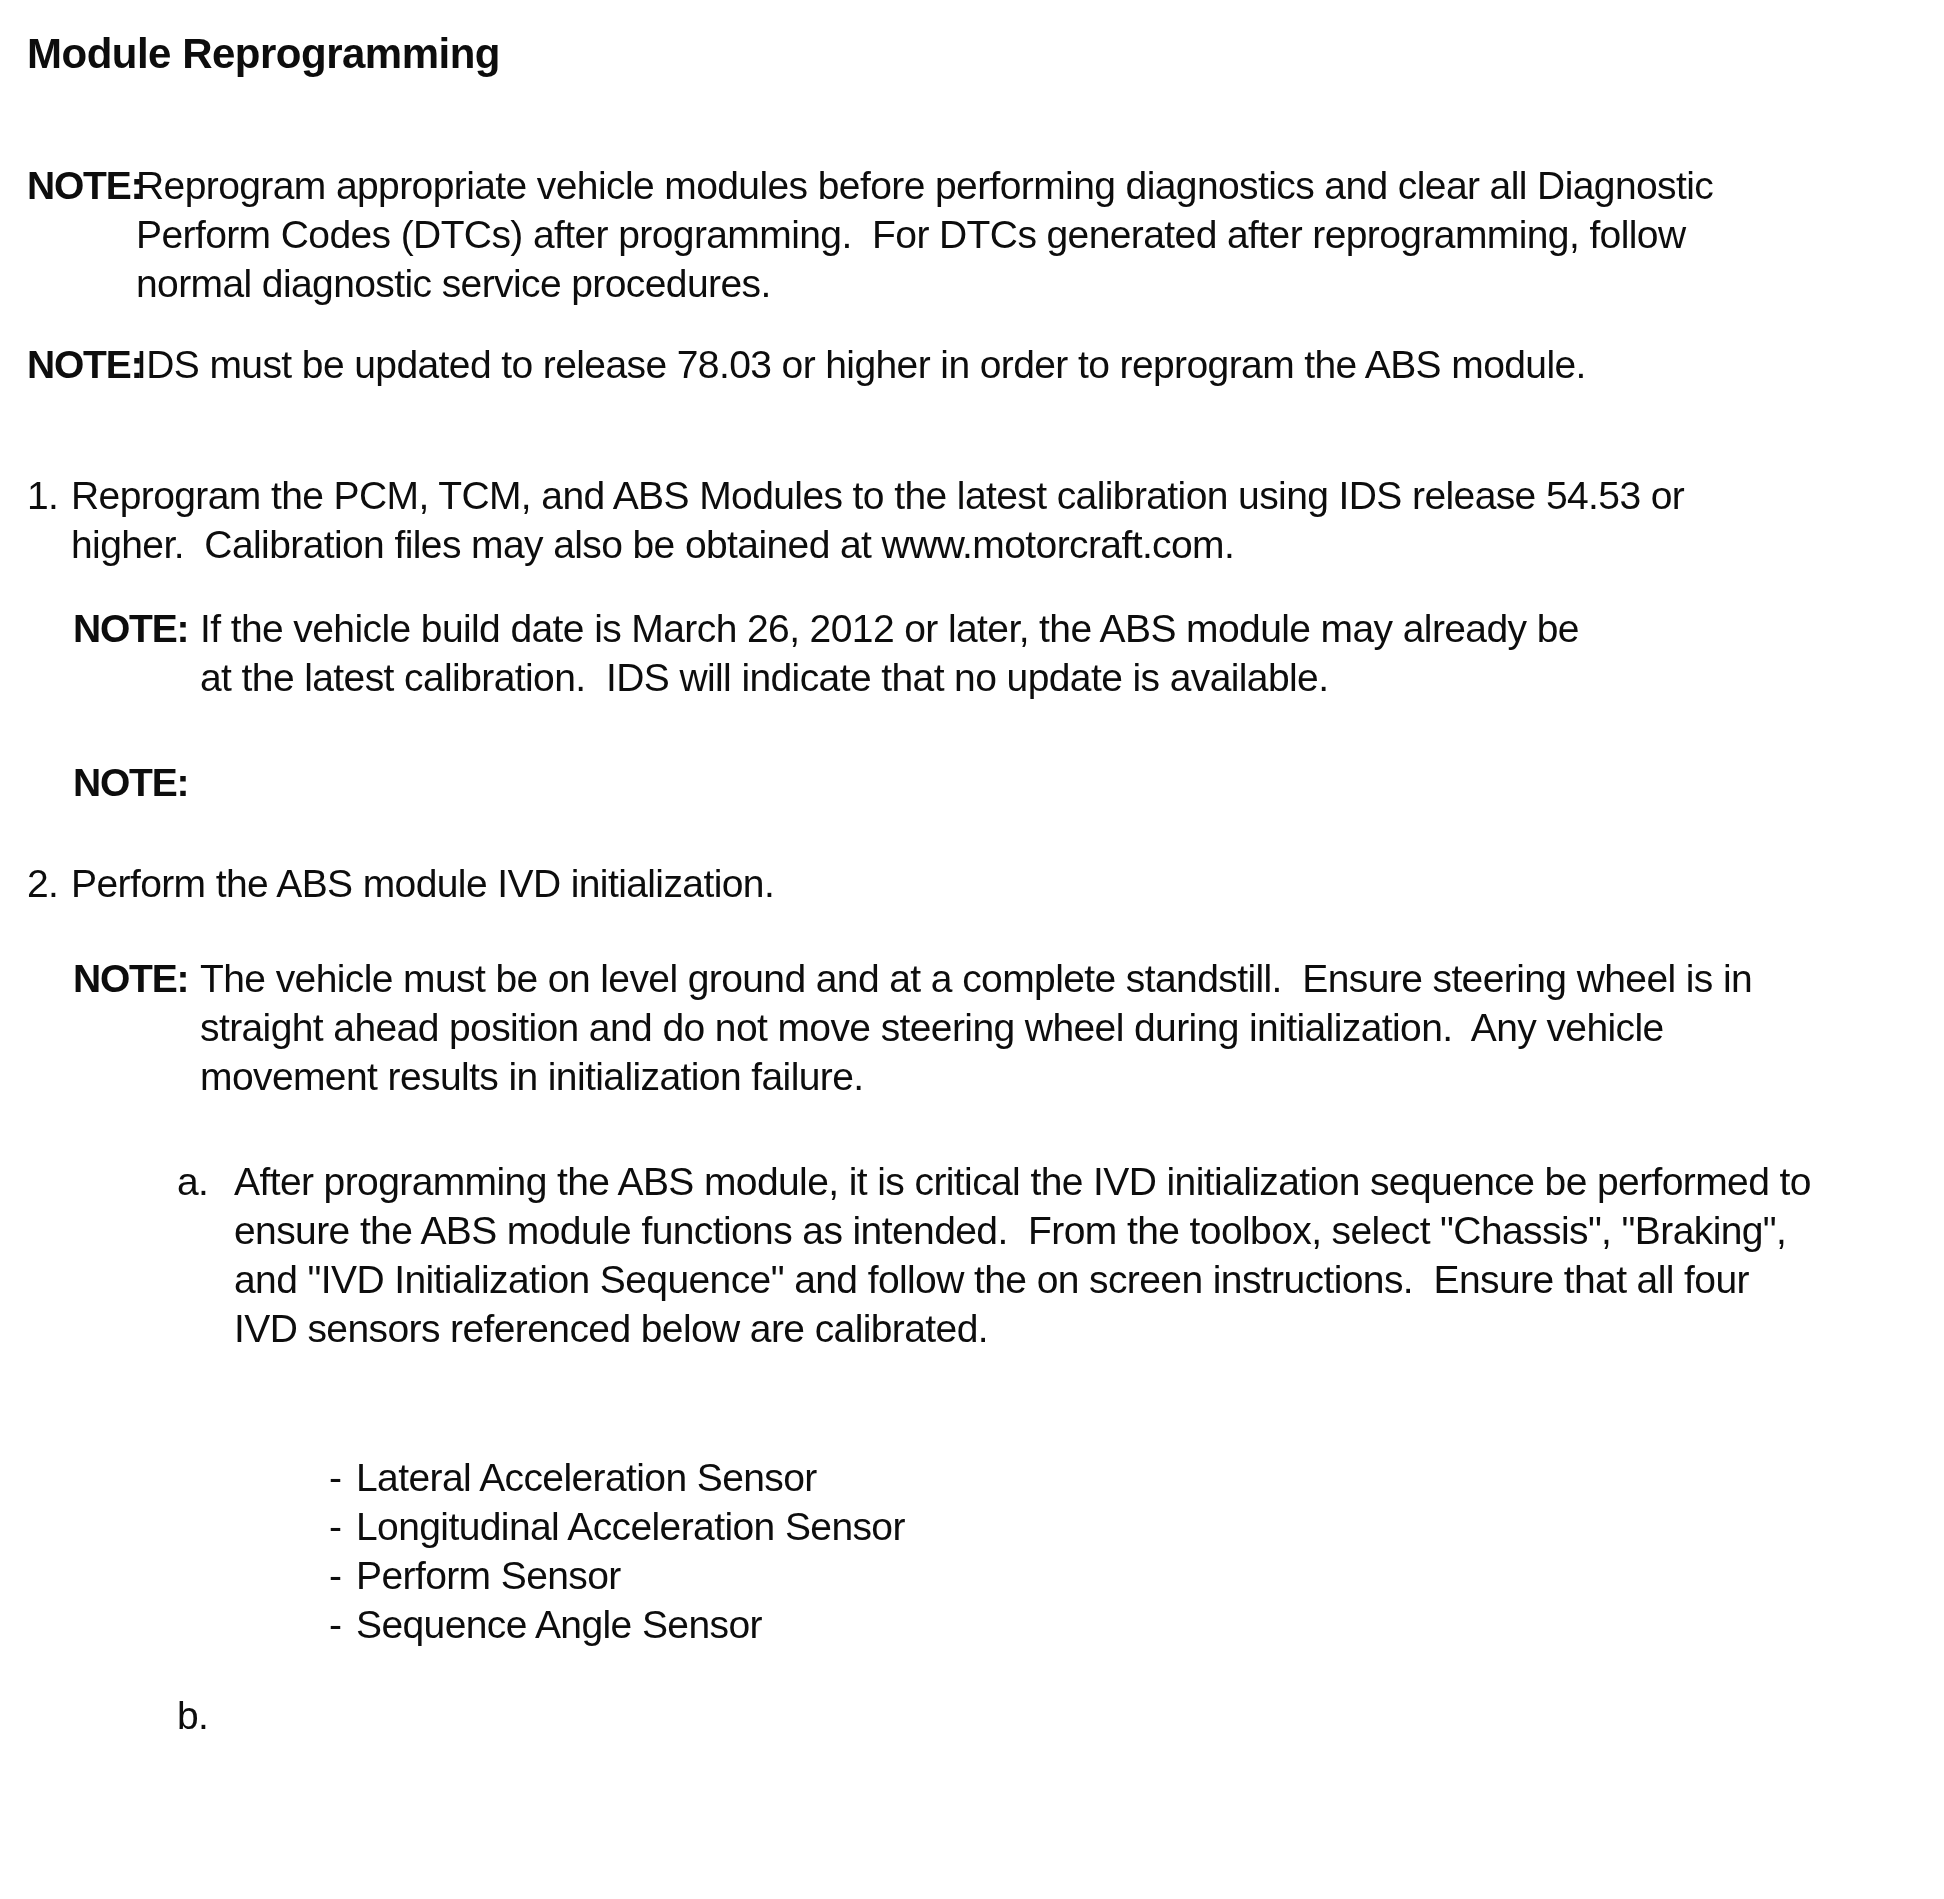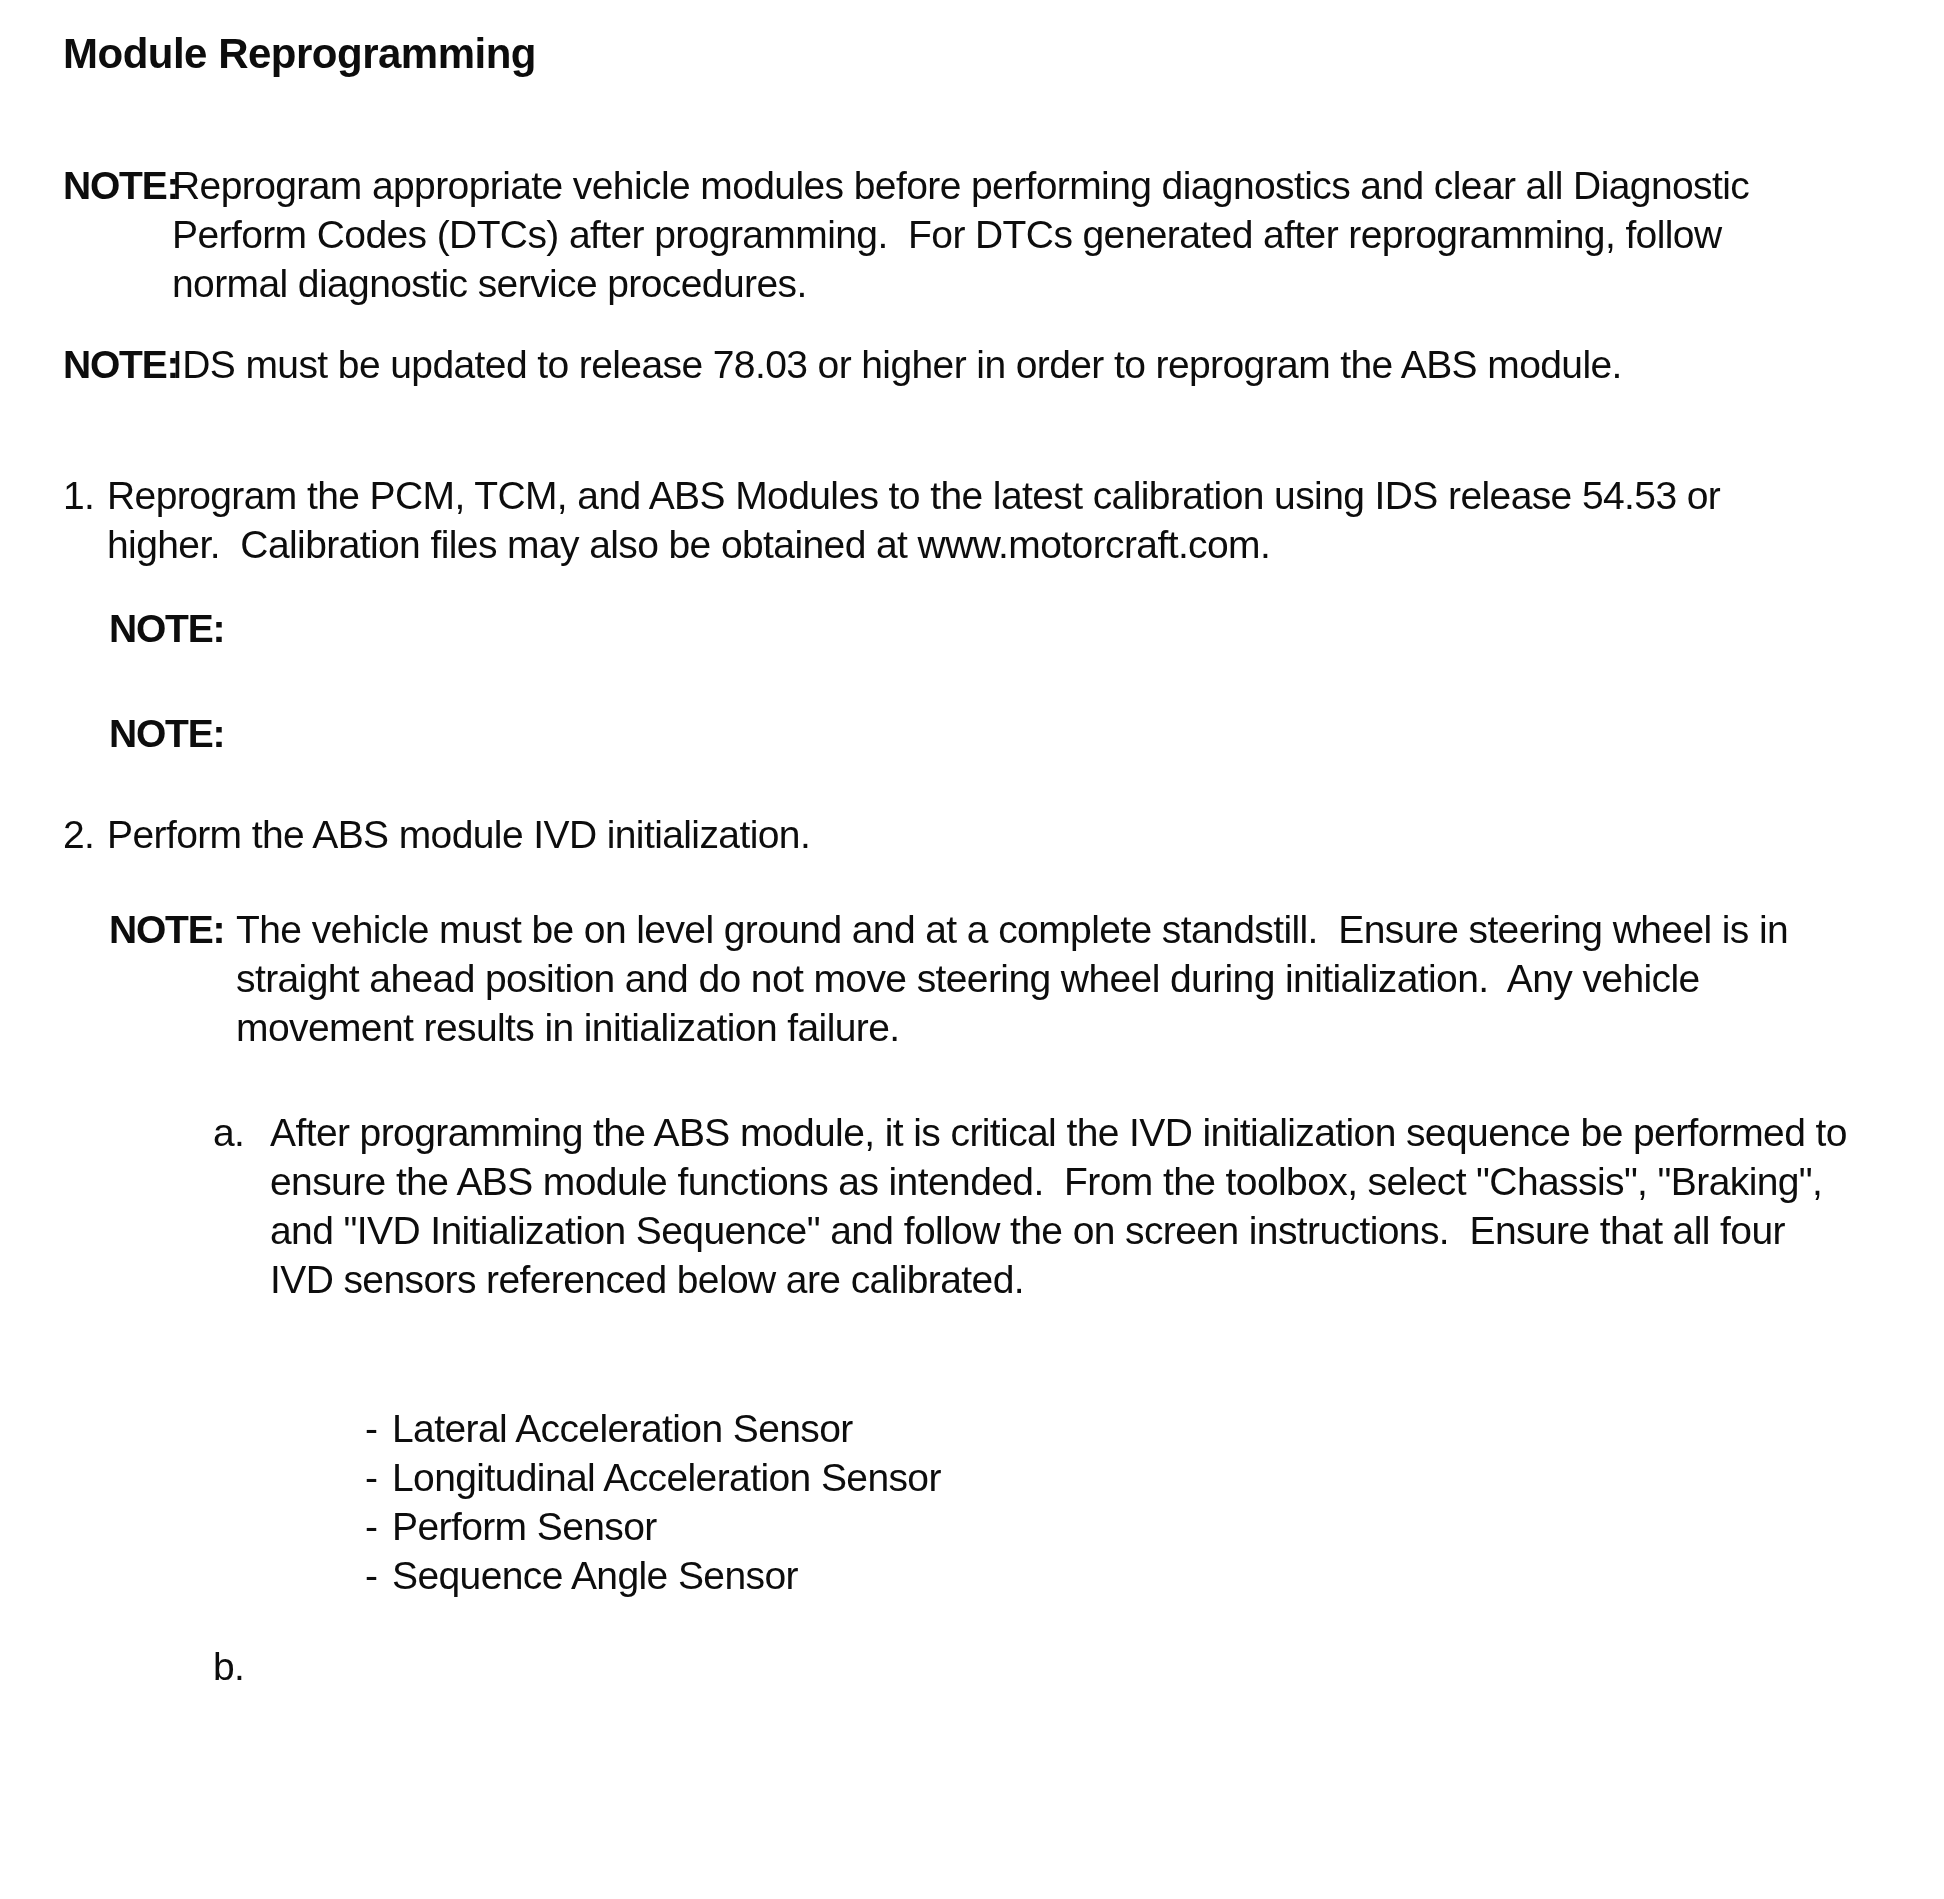--- a/index.html
+++ b/index.html
@@ -8,21 +8,21 @@
     width: 1945px;
     height: 1900px;
     background: #ffffff;
     color: #0d0d0d;
     font-family: "Liberation Sans", "DejaVu Sans", sans-serif;
     font-size: 39px;
     line-height: 49px;
     letter-spacing: -0.6px;
     overflow: hidden;
   }
-  .page { width: 1945px; height: 1872px; overflow: hidden; padding-left: 36px; }
+  .page { width: 1945px; height: 1872px; overflow: hidden; }
 
   .title {
     margin: 0;
     padding: 29px 0 0 27px;
     font-size: 42px;
     font-weight: bold;
     line-height: 49px;
     letter-spacing: -0.5px;
   }
 
@@ -76,20 +76,22 @@
   </div>
 
   <div class="step m-step1">
     <span class="marker">1.</span>
     <span class="text">Reprogram the PCM, TCM, and ABS Modules to the latest calibration using IDS release 54.53 or
 higher.  Calibration files may also be obtained at www.motorcraft.com.</span>
   </div>
 
   <div class="note nested m-note3">
     <span class="nlabel">NOTE:</span>
+    <span class="text">If the vehicle build date is March 26, 2012 or later, the ABS module may already be
+at the latest calibration.  IDS will indicate that no update is available.</span>
   </div>
 
   <div class="note nested m-note4">
     <span class="nlabel">NOTE:</span>
   </div>
 
   <div class="step m-step2">
     <span class="marker">2.</span>
     <span class="text">Perform the ABS module IVD initialization.</span>
   </div>

